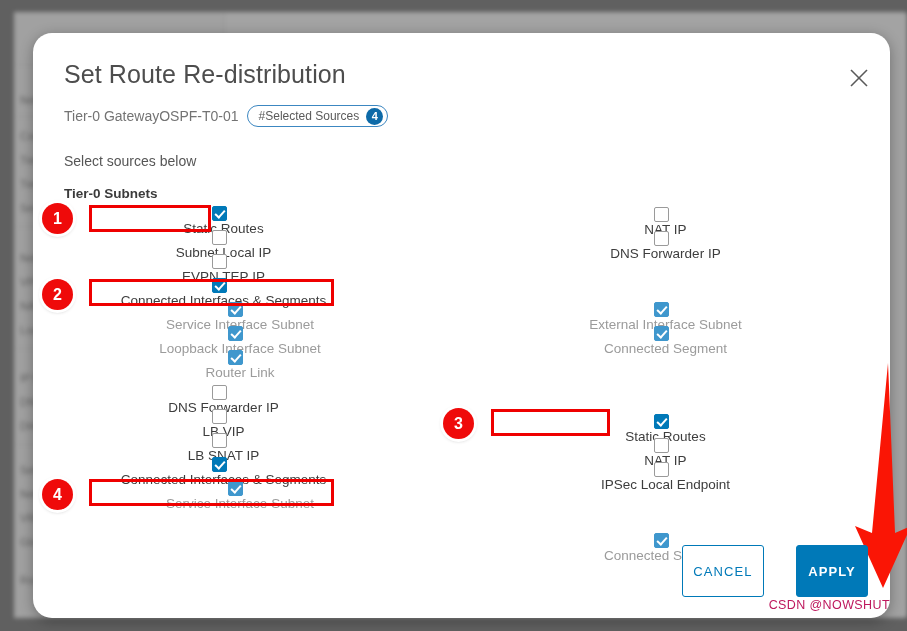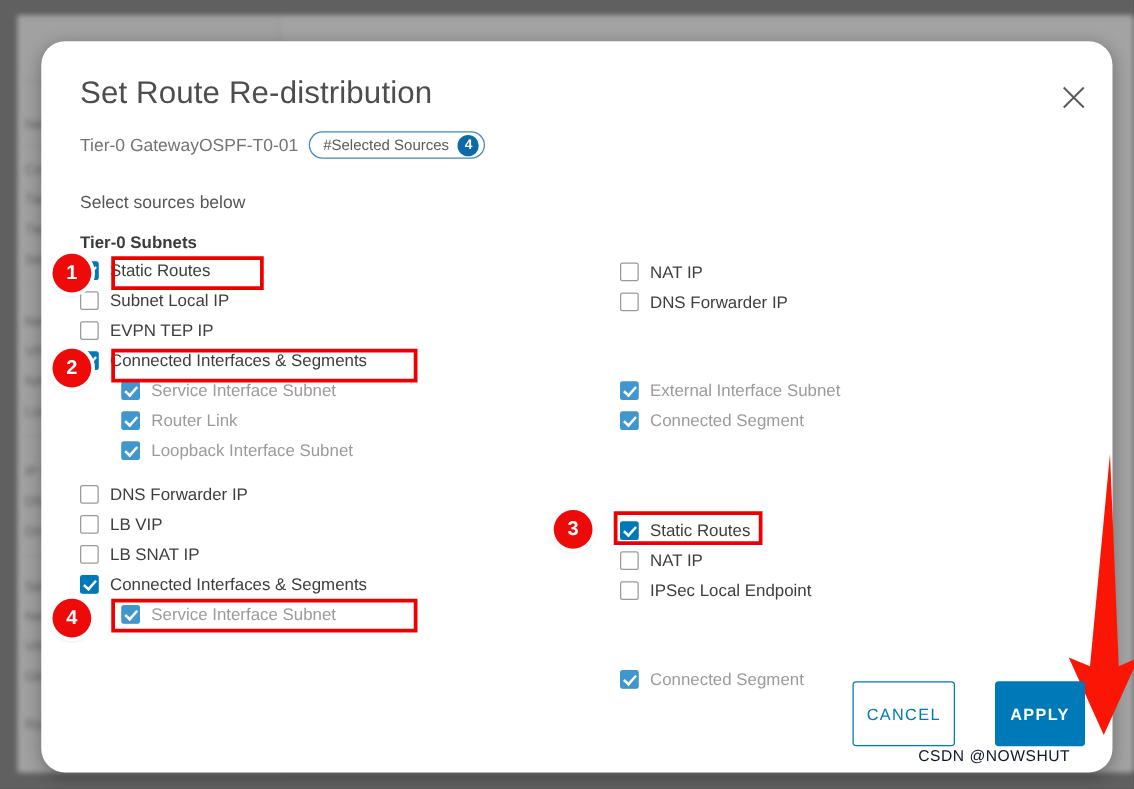--- a/index.html
+++ b/index.html
@@ -133,20 +133,21 @@
     font-weight: bold;
     color: #3b3b3b;
     margin-bottom: 5px;
   }
   .cbrow {
     display: flex;
     align-items: center;
     height: 21px;
     margin-bottom: 3px;
     position: relative;
+    flex-direction: column;
   }
   .cbrow.indent { margin-left: 21px; padding-left: 12px; }
 
   .cbox {
     width: 15px; height: 15px;
     border-radius: 2px;
     box-sizing: border-box;
     flex: none;
     position: relative;
     cursor: pointer;
@@ -235,23 +236,23 @@
   #apply-button {
     right: 22px;
     width: 72px;
     background: #0079b8;
     color: #fff;
     border: 1px solid #0079b8;
     font-weight: bold;
   }
   #watermark {
     position: absolute;
-    right: 34px; bottom: 6px;
+    right: 0; bottom: 6px;
     font-size: 12.5px;
-    color: #0f172a;
+    color: #be185d;
     letter-spacing: 0.4px;
   }
 </style>
 </head>
 <body>
 
 <div id="app-backdrop">
   <div id="app-window">
     <div id="app-sidebar">
       <div class="bg-rule" style="top:52px;"></div>
@@ -335,25 +336,25 @@
         <div class="cbrow">
           <span class="cbox on"></span>
           <span class="cblabel">Connected Interfaces &amp; Segments</span>
         </div>
         <div class="cbrow indent">
           <span class="cbox on dim"></span>
           <span class="cblabel dim">Service Interface Subnet</span>
         </div>
         <div class="cbrow indent">
           <span class="cbox on dim"></span>
+          <span class="cblabel dim">Loopback Interface Subnet</span>
+        </div>
+        <div class="cbrow indent">
+          <span class="cbox on dim"></span>
           <span class="cblabel dim">Router Link</span>
-        </div>
-        <div class="cbrow indent">
-          <span class="cbox on dim"></span>
-          <span class="cblabel dim">Loopback Interface Subnet</span>
         </div>
       </div>
   </div>
 
   <div class="col" id="tier0-right" style="left:463px; top:174px; width:330px;">
     <div id="tier0-right-rows">
         <div class="cbrow">
           <span class="cbox off"></span>
           <span class="cblabel">NAT IP</span>
         </div>

